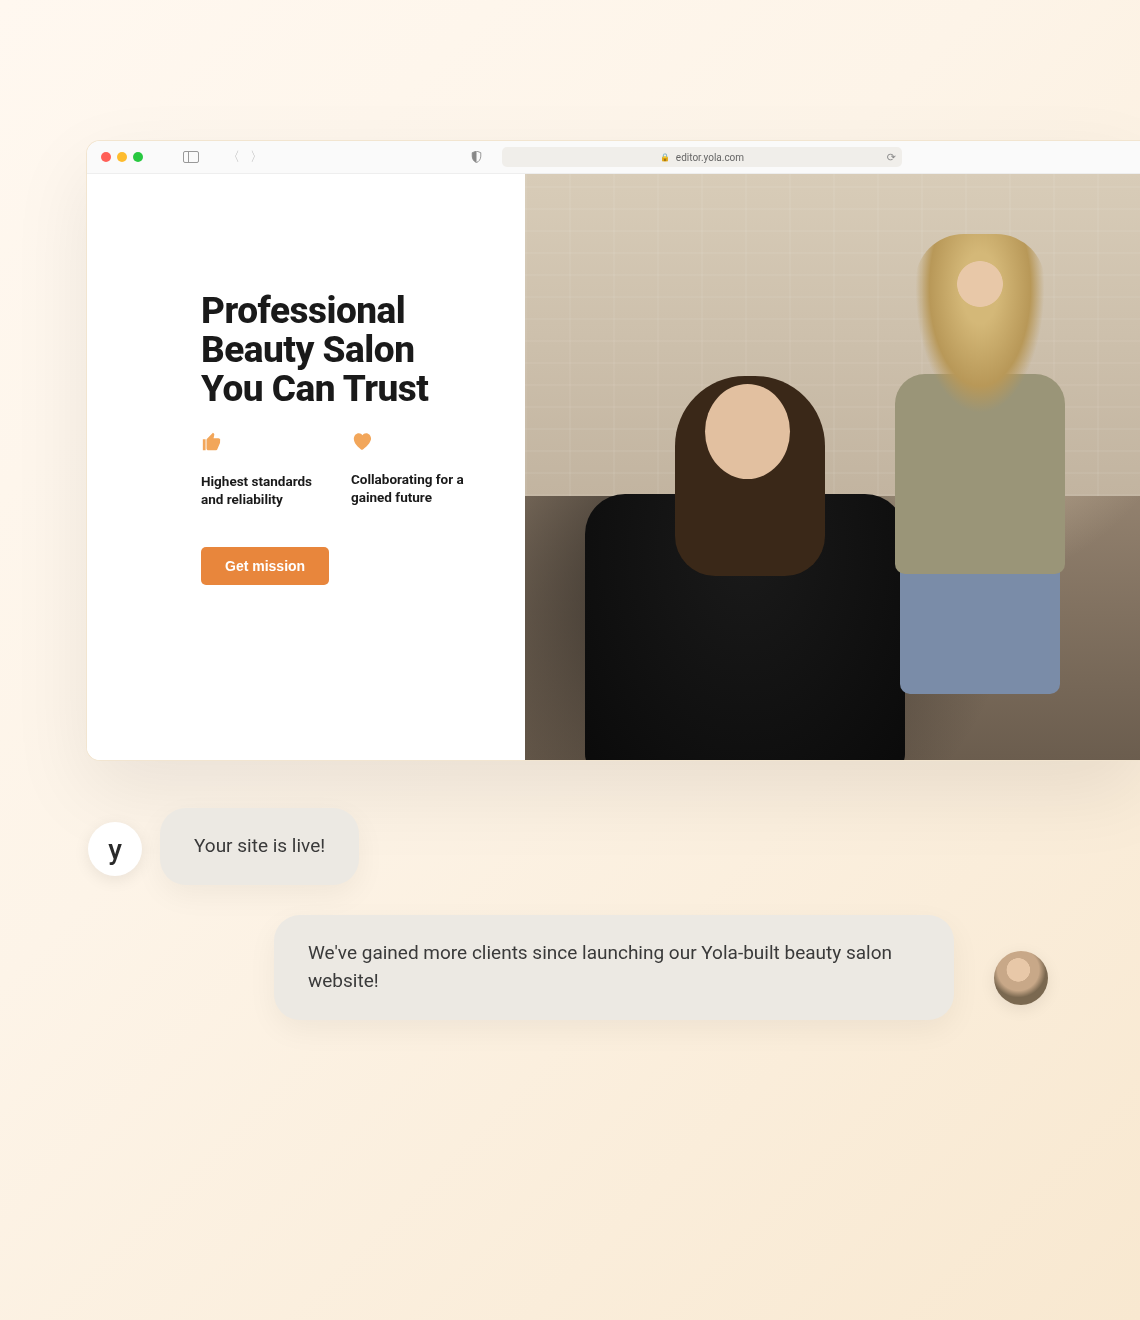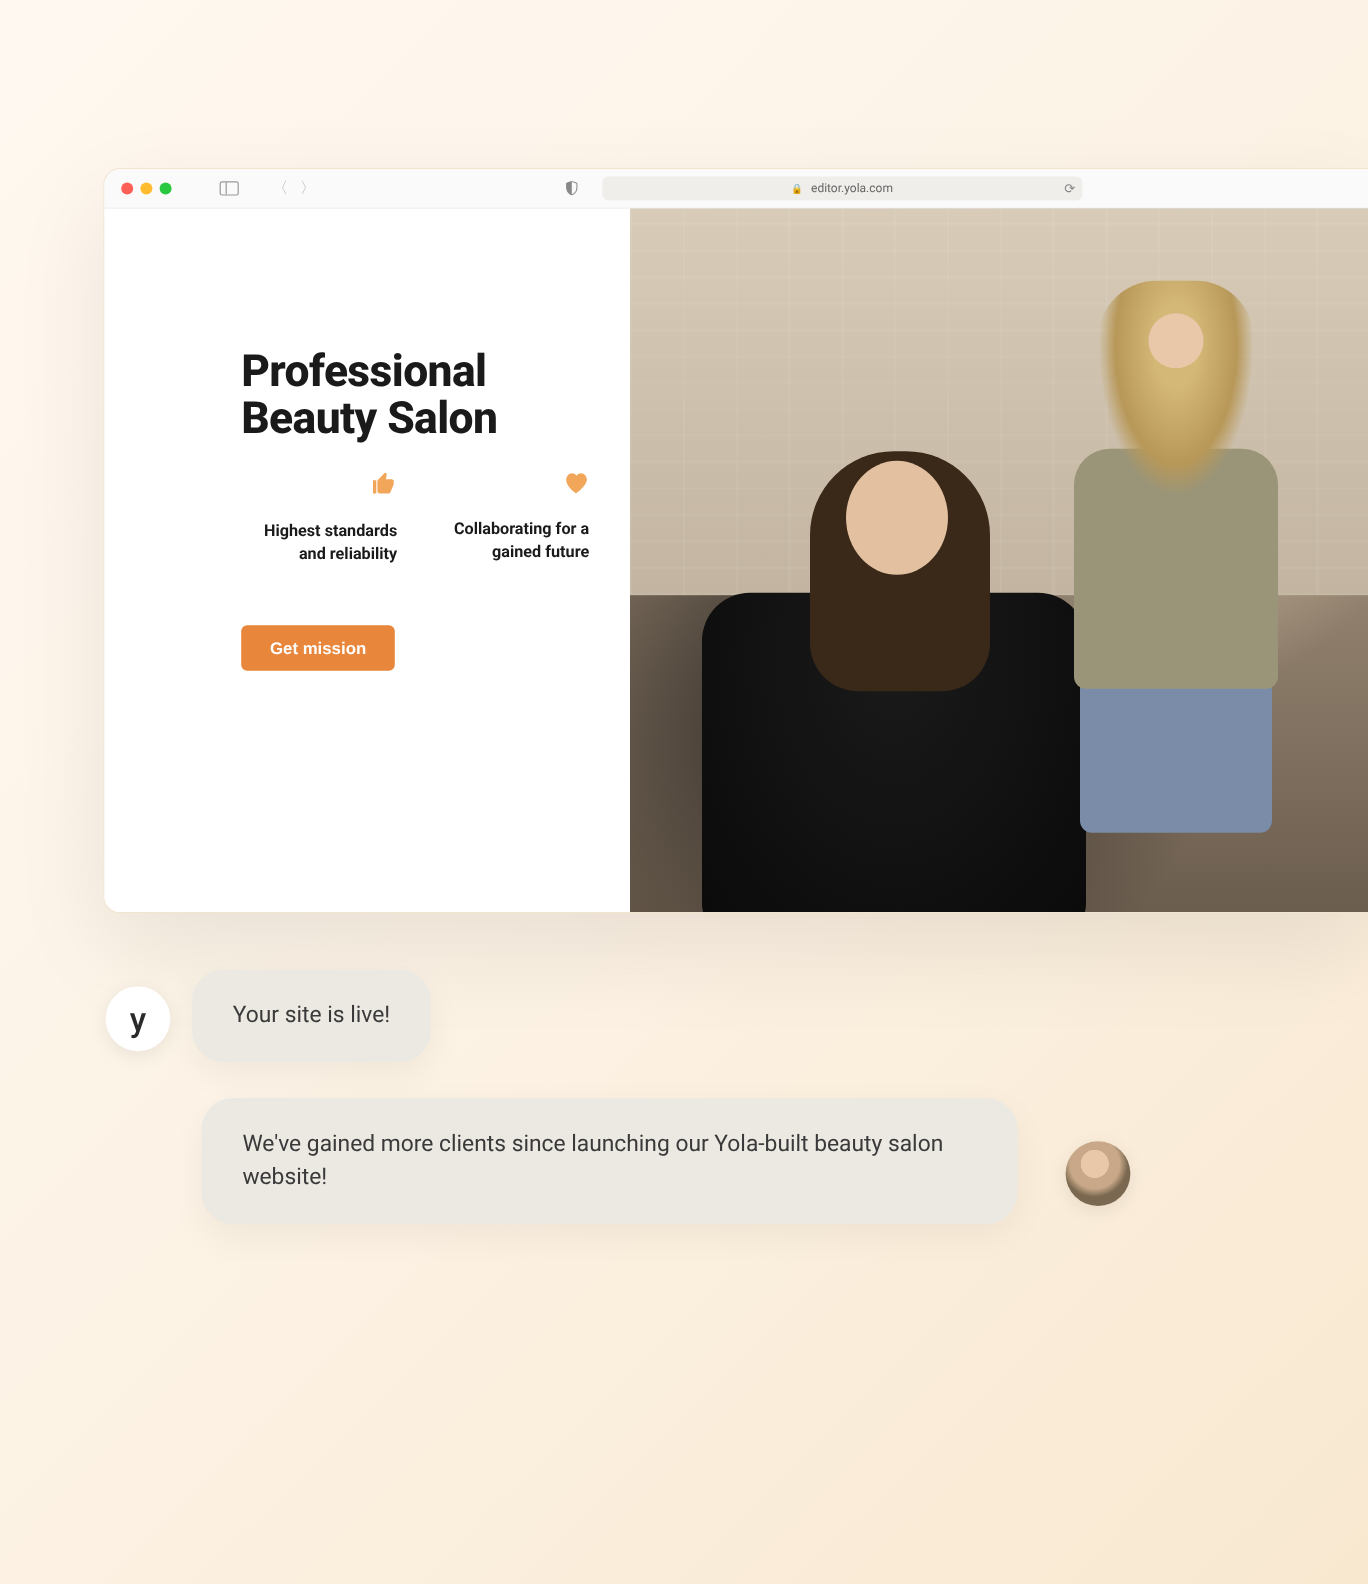--- a/index.html
+++ b/index.html
@@ -123,23 +123,22 @@
   .hero-sub {
     font-size: 13px;
     color: #888;
     line-height: 1.65;
     max-width: 260px;
     margin-bottom: 38px;
   }
 
   .features {
     display: flex;
-    gap: 30px;
-    margin-bottom: 50px;
-    text-align: right;
+    gap: 20px;
+    margin-bottom: 38px;
   }
   .feature { width: 130px; }
   .feature-icon {
     color: #f2a65a;
     font-size: 22px;
     margin-bottom: 14px;
   }
   .feature-text {
     font-size: 13.5px;
     font-weight: 700;
@@ -233,21 +232,21 @@
     left: 88px;
     top: 808px;
     width: 960px;
   }
   .bubble-row {
     display: flex;
     align-items: flex-start;
     gap: 18px;
     margin-bottom: 30px;
   }
-  .bubble-row.right { justify-content: flex-start; padding-left: 80px; gap: 40px; }
+  .bubble-row.right { justify-content: flex-end; padding-left: 80px; gap: 40px; }
 
   .avatar {
     width: 54px; height: 54px;
     border-radius: 50%;
     background: #fff;
     display: flex;
     align-items: center;
     justify-content: center;
     font-size: 28px;
     font-weight: 500;
@@ -301,20 +300,21 @@
       <span class="reload">⟳</span>
     </div>
     <div class="addr-spacer"></div>
   </div>
 
   <div class="site">
     <div class="site-left">
       <h1 class="hero-title">
         <span>Professional</span><br>
         <span>Beauty Salon</span><br>
+        <span>You Can Trust</span>
       </h1>
 
       <div class="features">
         <div class="feature">
           <div class="feature-icon">
             <svg width="22" height="22" viewBox="0 0 24 24" fill="#f2a65a">
                 <path d="M2 21h3V9H2v12zm19-11c0-1.1-.9-2-2-2h-5.3l.8-3.8v-.3c0-.4-.2-.8-.4-1.1L13 2 6.6 8.4C6.2 8.8 6 9.3 6 9.8V19c0 1.1.9 2 2 2h8c.8 0 1.5-.5 1.8-1.2l2.9-6.8c.1-.2.1-.5.1-.7v-2.3z"></path>
               </svg>
           </div>
           <div class="feature-text">Highest standards and reliability</div>

